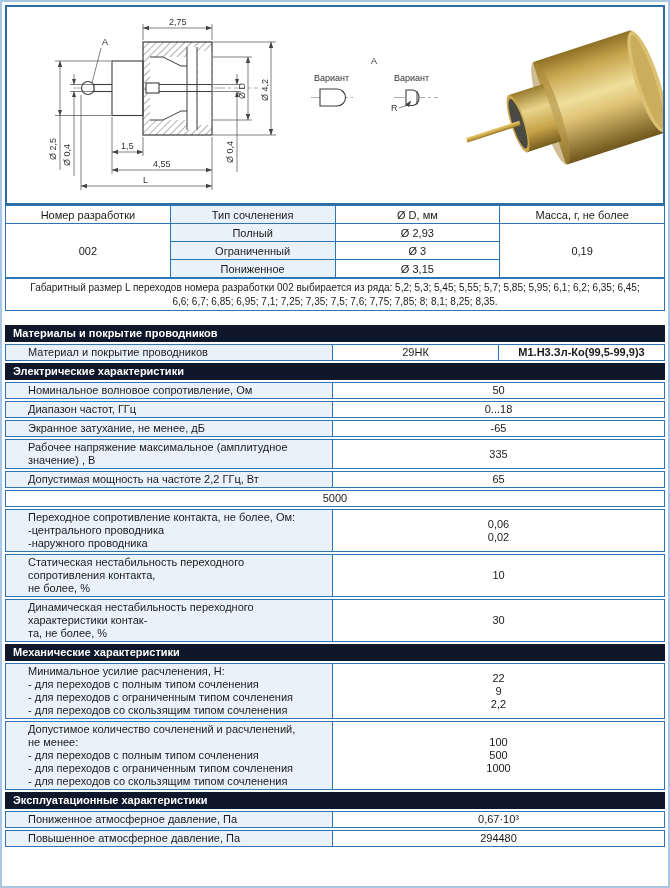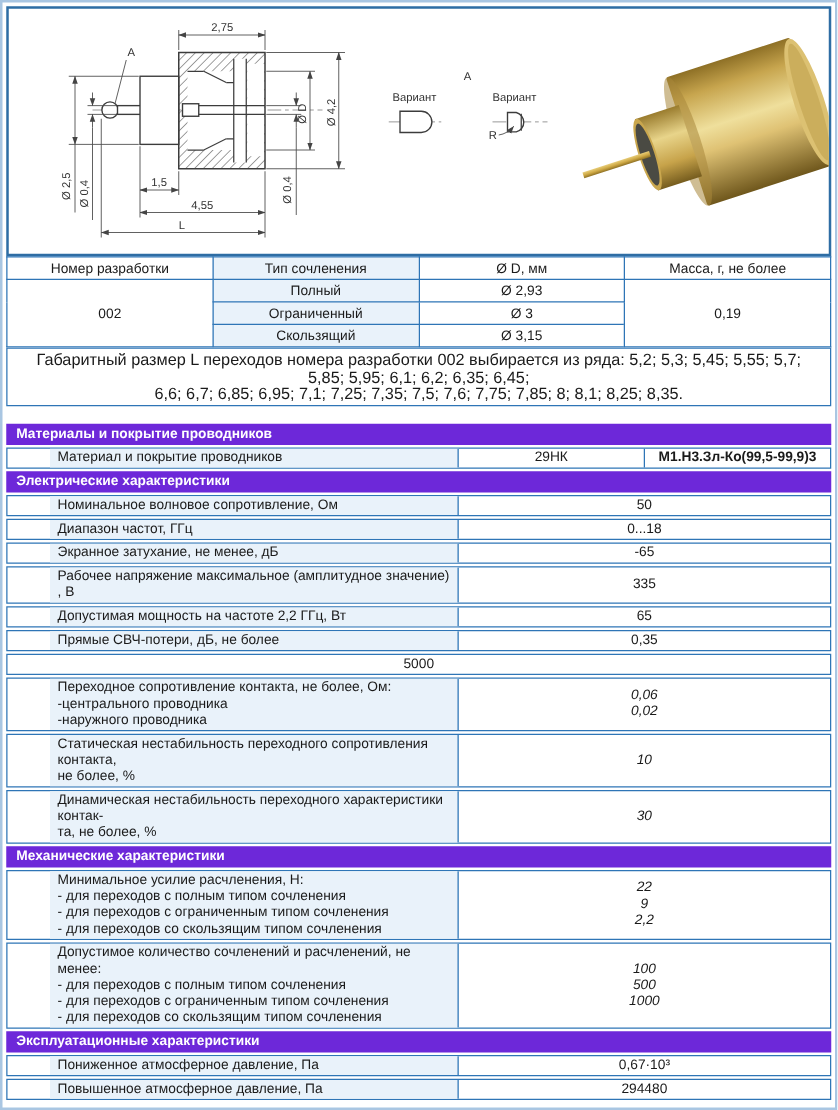--- a/index.html
+++ b/index.html
@@ -17,30 +17,30 @@
   .cl{stroke:#8a8a8a;stroke-width:0.7;stroke-dasharray:11 3 3 3;}
   .dtxt{font-size:9px;fill:#333;}
   .vtxt{font-size:9px;fill:#333;}
 
   
   table.spec{width:100%;border-collapse:collapse;table-layout:fixed;padding-left:40px;}
   table.spec td{border:1.5px solid #2e75b6;height:17px;text-align:center;font-size:11px;padding:0 2px;background:#fff;}
   table.spec td.tint{background:#e9f2fa;}
 
   
-  .note-box{box-sizing:border-box;border:1.5px solid #2e75b6;padding:2px 8px;text-align:center;font-size:13px;line-height:13.5px;background:#fff;}
+  .note-box{box-sizing:border-box;border:1.5px solid #2e75b6;padding:2px 8px;text-align:center;font-size:10px;line-height:13.5px;background:#fff;}
 
   
   .char-table{margin-top:14px;}
-  .sec{box-sizing:border-box;background:#6d28d9;color:#fff;font-weight:bold;font-size:11px;padding:2px 8px;margin-top:2px;line-height:13px;}
+  .sec{box-sizing:border-box;background:#0f172a;color:#fff;font-weight:bold;font-size:11px;padding:2px 8px;margin-top:2px;line-height:13px;}
   .crow{display:flex;box-sizing:border-box;border:1.5px solid #2e75b6;margin-top:2px;background:#fff;font-size:11px;}
-  .clbl{flex:0 0 49.7%;box-sizing:border-box;background:#e9f2fa;padding:1px 6px;line-height:13px;border-right:1.5px solid #2e75b6;margin-left:34px;}
+  .clbl{flex:0 0 49.7%;box-sizing:border-box;background:#e9f2fa;padding:1px 22px;line-height:13px;border-right:1.5px solid #2e75b6;}
   .clbl div{line-height:13px;}
   .cval{flex:1;display:flex;flex-direction:column;justify-content:center;text-align:center;line-height:13px;padding:1px 2px;}
-  .cval div{line-height:13px;font-style:italic;}
+  .cval div{line-height:13px;}
   .cval + .cval{border-left:1.5px solid #2e75b6;font-weight:bold;}
 </style>
 </head>
 <body>
 
 <div class="page">
 
   <div class="drawing-box">
     <svg viewBox="7 7 656 196" preserveAspectRatio="xMidYMid meet">
       <defs>
@@ -186,21 +186,21 @@
       <td rowspan="3">002</td>
       <td class="tint">Полный</td>
       <td>Ø 2,93</td>
       <td rowspan="3">0,19</td>
     </tr>
     <tr>
       <td class="tint">Ограниченный</td>
       <td>Ø 3</td>
     </tr>
     <tr>
-      <td class="tint">Скользящий</td>
+      <td class="tint">Пониженное</td>
       <td>Ø 3,15</td>
     </tr>
   </tbody>
     </table>
 
   <div class="note-box">
     <div>Габаритный размер L  переходов номера разработки 002 выбирается из ряда: 5,2; 5,3; 5,45; 5,55; 5,7; 5,85; 5,95; 6,1; 6,2; 6,35; 6,45;</div>
     <div>6,6; 6,7; 6,85; 6,95; 7,1; 7,25; 7,35; 7,5; 7,6; 7,75; 7,85; 8; 8,1; 8,25; 8,35.</div>
   </div>
 
@@ -228,24 +228,20 @@
     </div>
     <div class="crow">
       <div class="clbl">Рабочее напряжение максимальное (амплитудное значение) , В</div>
       <div class="cval">335</div>
     </div>
     <div class="crow">
       <div class="clbl">Допустимая мощность на частоте 2,2 ГГц, Вт</div>
       <div class="cval">65</div>
     </div>
     <div class="crow">
-      <div class="clbl">Прямые СВЧ-потери, дБ, не более</div>
-      <div class="cval">0,35</div>
-    </div>
-    <div class="crow">
       <div class="cval">5000</div>
     </div>
     <div class="crow">
       <div class="clbl">
         <div>Переходное сопротивление контакта, не более, Ом:</div>
         <div>-центрального проводника</div>
         <div>-наружного проводника</div>
       </div>
       <div class="cval">
         <div></div>

